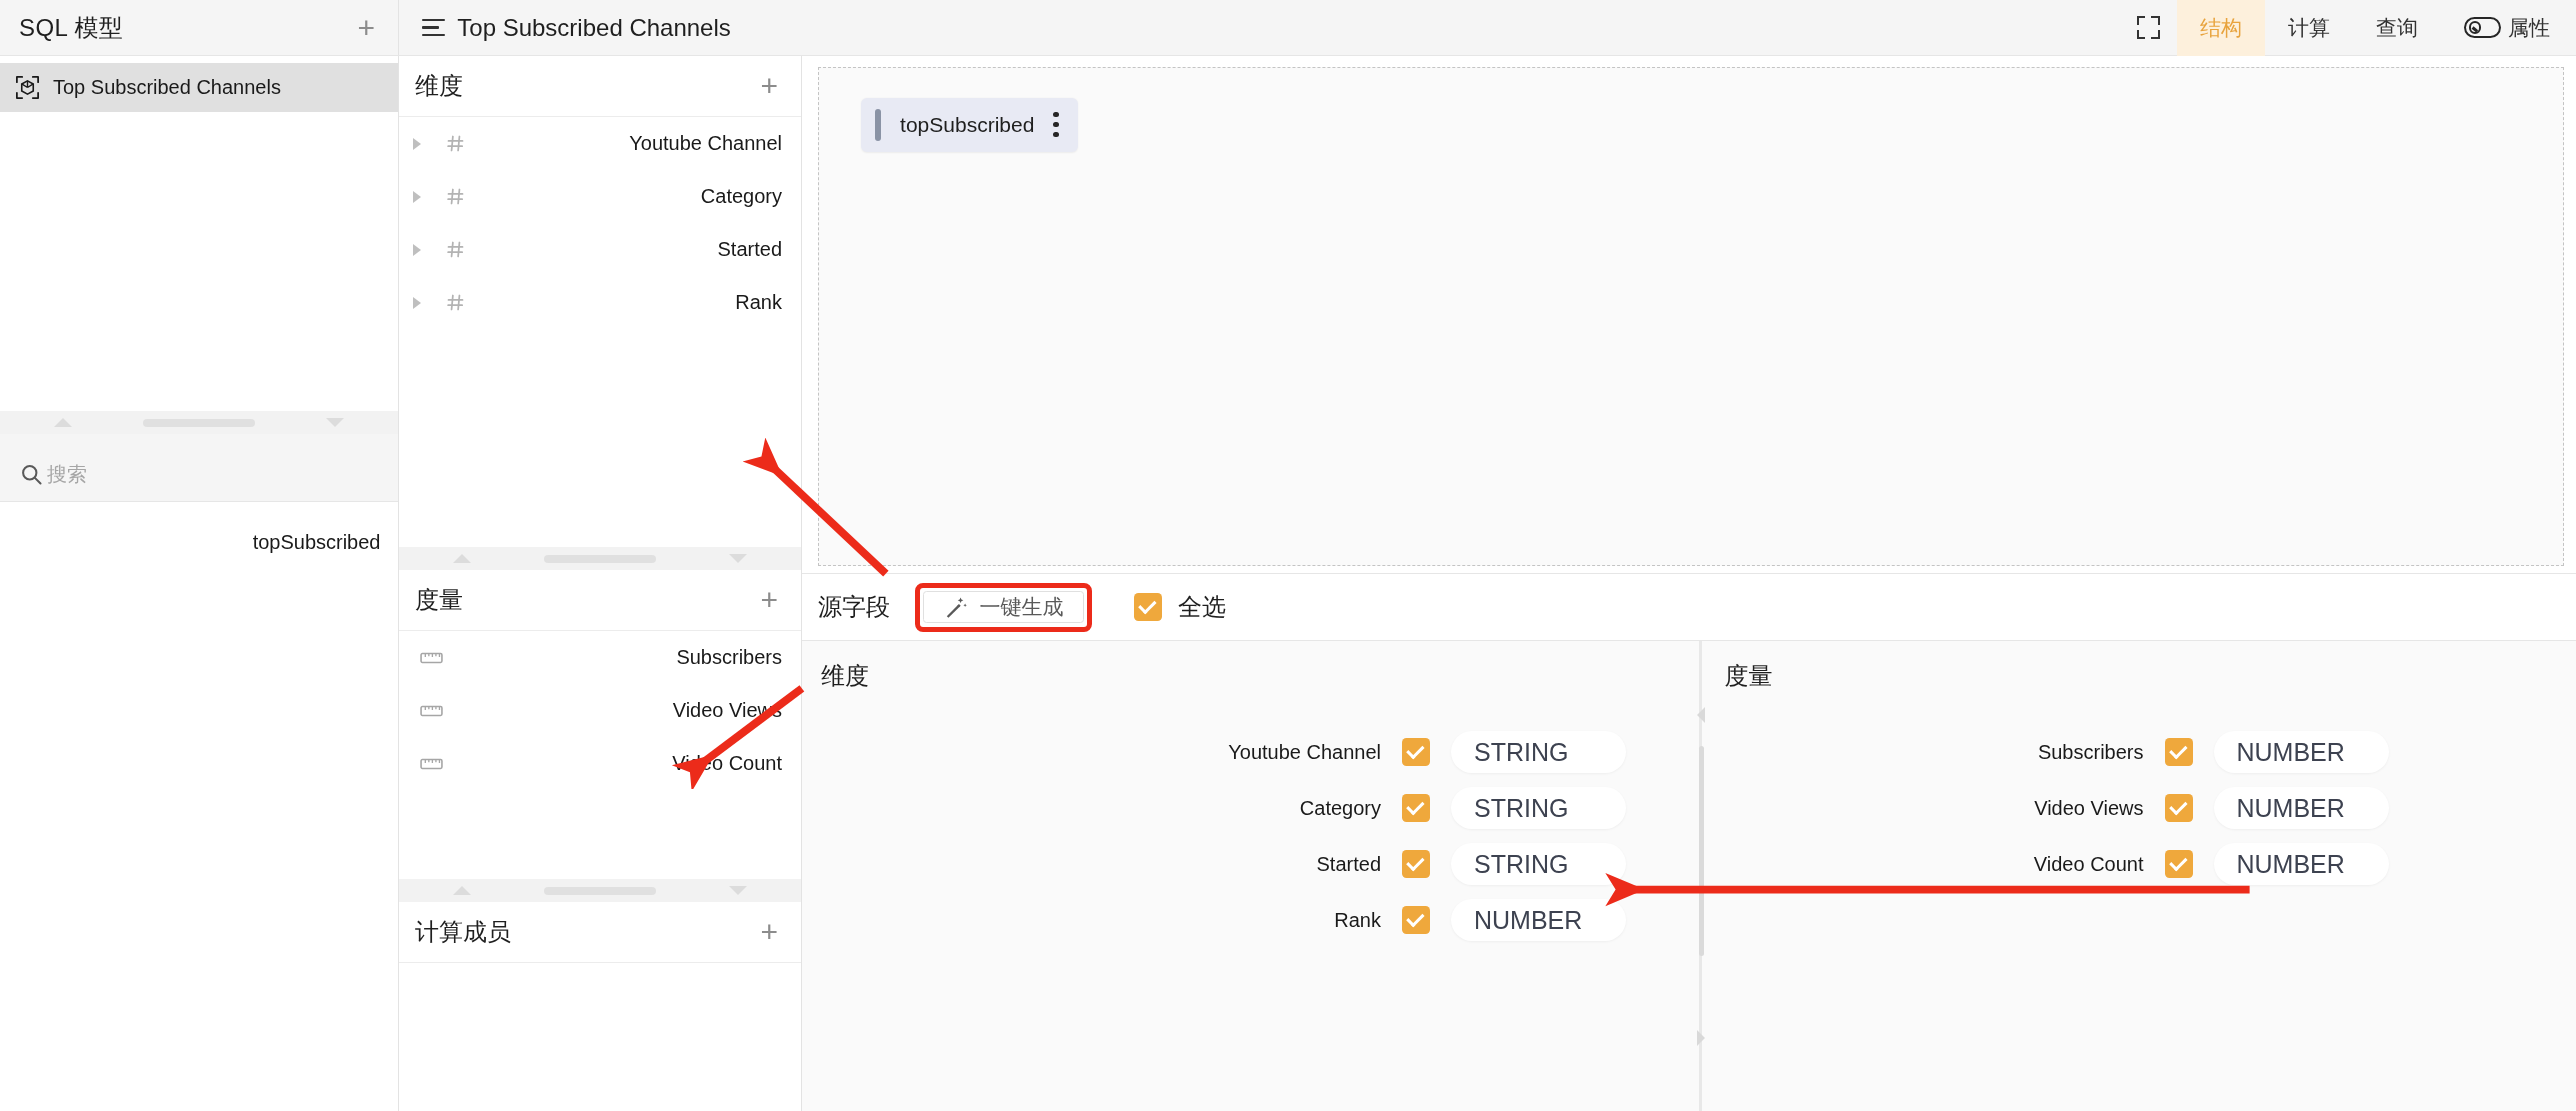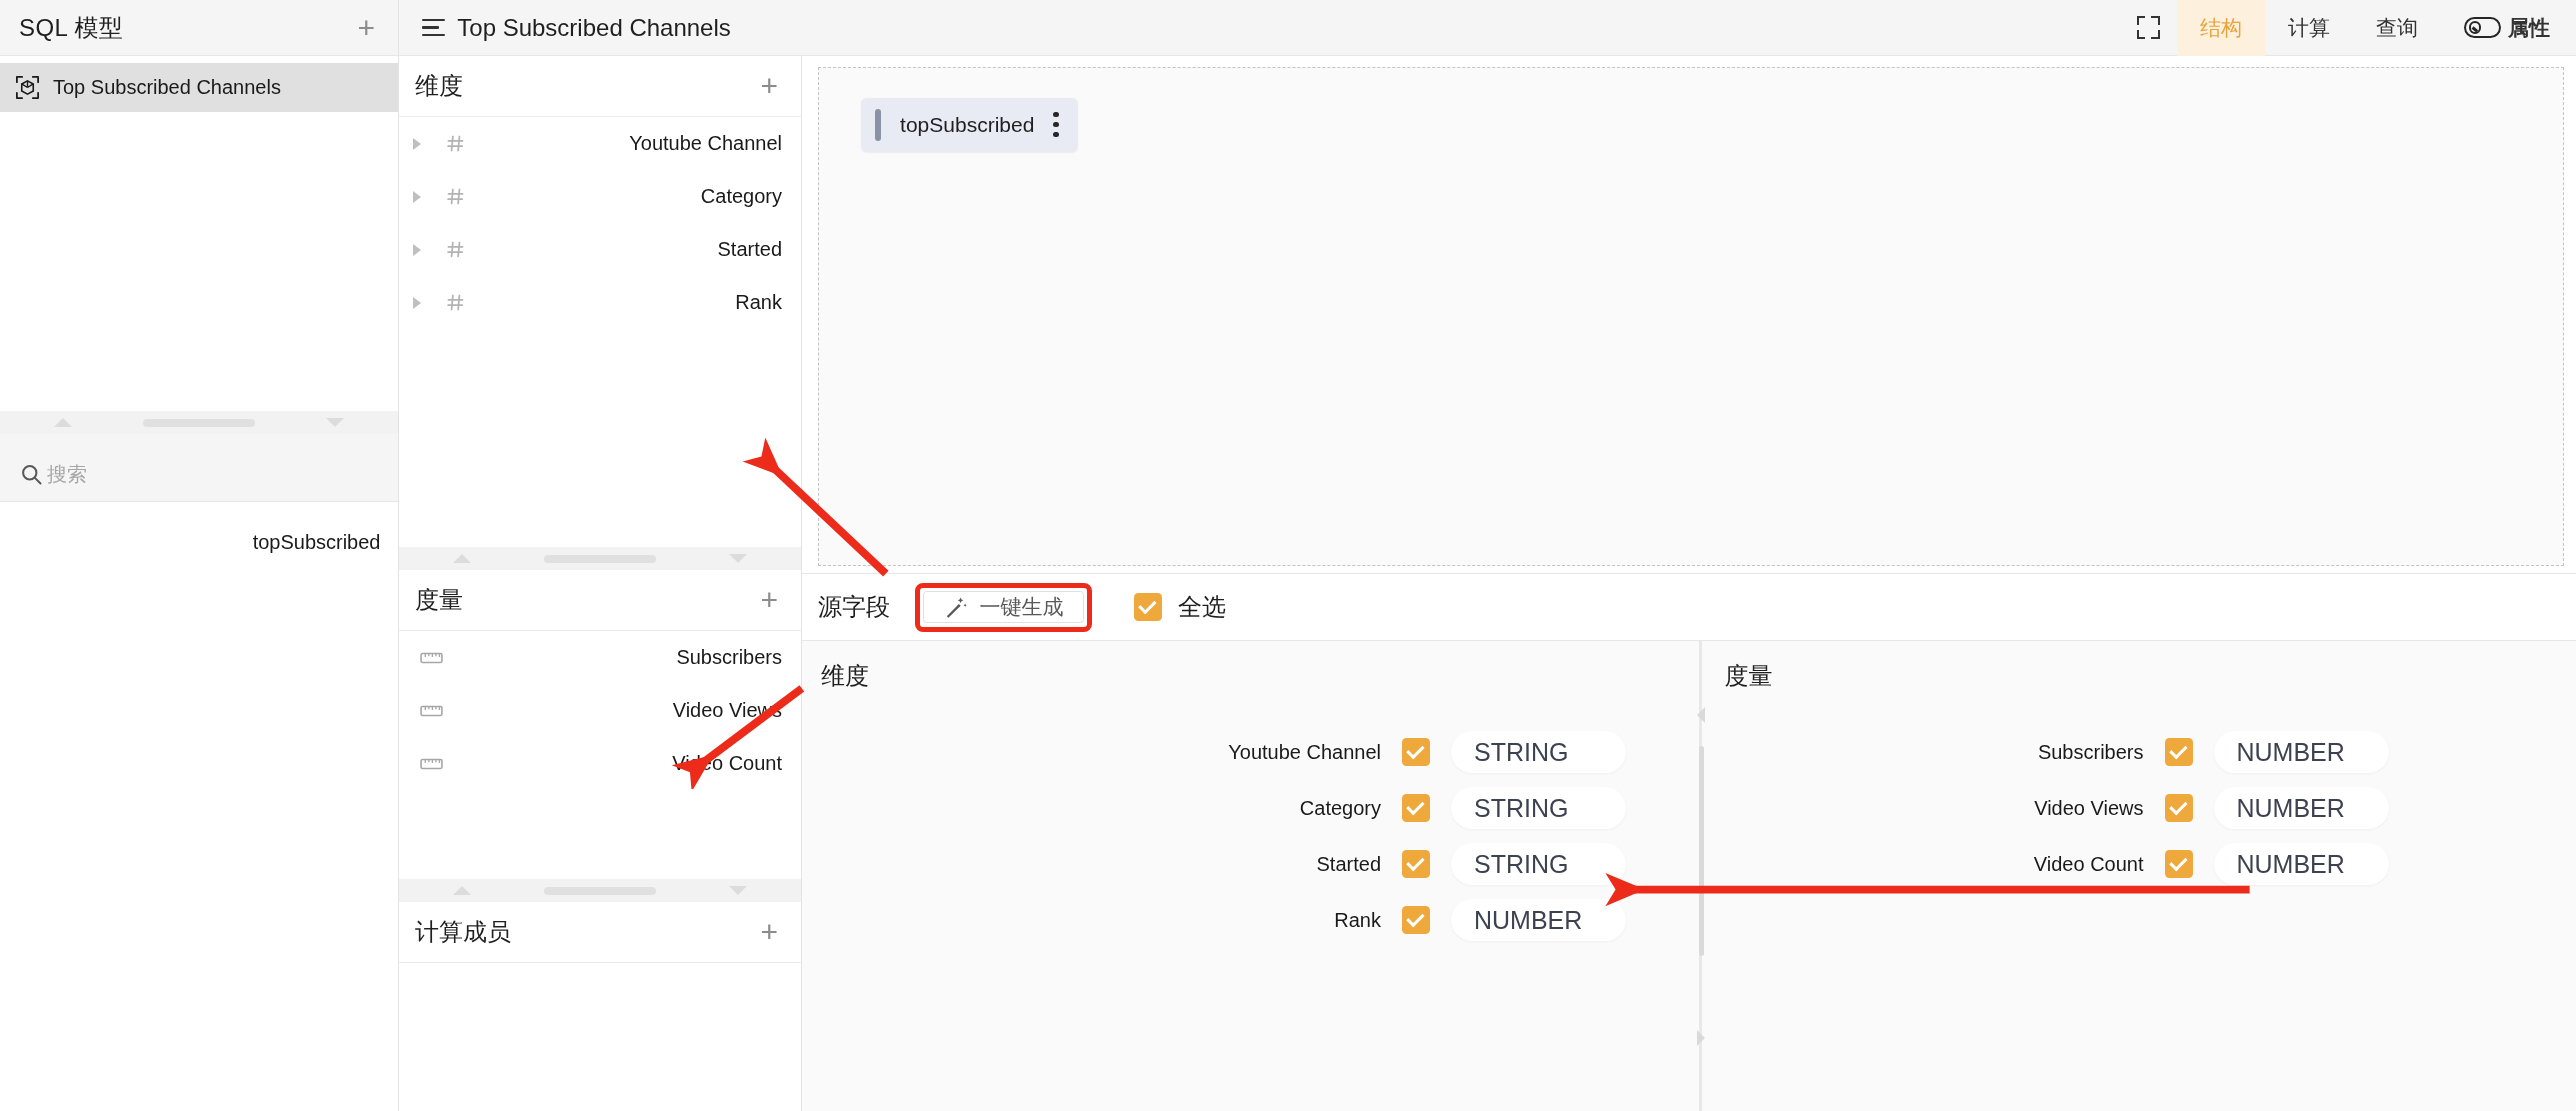--- a/index.html
+++ b/index.html
@@ -45,21 +45,21 @@
   .expand-icon span:nth-child(1) { top:0; left:0; border-right: none; border-bottom: none; }
   .expand-icon span:nth-child(2) { top:0; right:0; border-left: none; border-bottom: none; }
   .expand-icon span:nth-child(3) { bottom:0; left:0; border-right: none; border-top: none; }
   .expand-icon span:nth-child(4) { bottom:0; right:0; border-left: none; border-top: none; }
   .toggle-pill {
     width: 37px; height: 21px; border-radius: 10.5px; border: 2.6px solid #262626;
     display: flex; align-items: center; padding-left: 2.6px; margin-right: 7px;
   }
   .toggle-pill b { display:block; width: 12.3px; height:12.3px; border-radius: 50%; border: 2.2px solid #262626; box-sizing: border-box; position: relative; }
   .toggle-pill b::after { content:''; position:absolute; left:1.8px; top:4.4px; width:6.1px; height:2.6px; background:#262626; transform: rotate(40deg); }
-  .tab-attr { display: flex; align-items: center; padding-right: 26px; font-weight: bold; }
+  .tab-attr { display: flex; align-items: center; padding-right: 26px; }
 
   
   .body-row { flex: 1; display: flex; min-height: 0; }
 
   
   .col-sidebar { width: 399px; flex: 0 0 399px; display: flex; flex-direction: column; border-right: 0.9px solid #e3e3e3; background: #fff; }
   .model-list { flex: 0 0 355px; background: #fff; padding-top: 7px; }
   .model-item {
     height: 49px; display: flex; align-items: center; padding: 0 16px;
     background: #e0e0e0; cursor: pointer;

